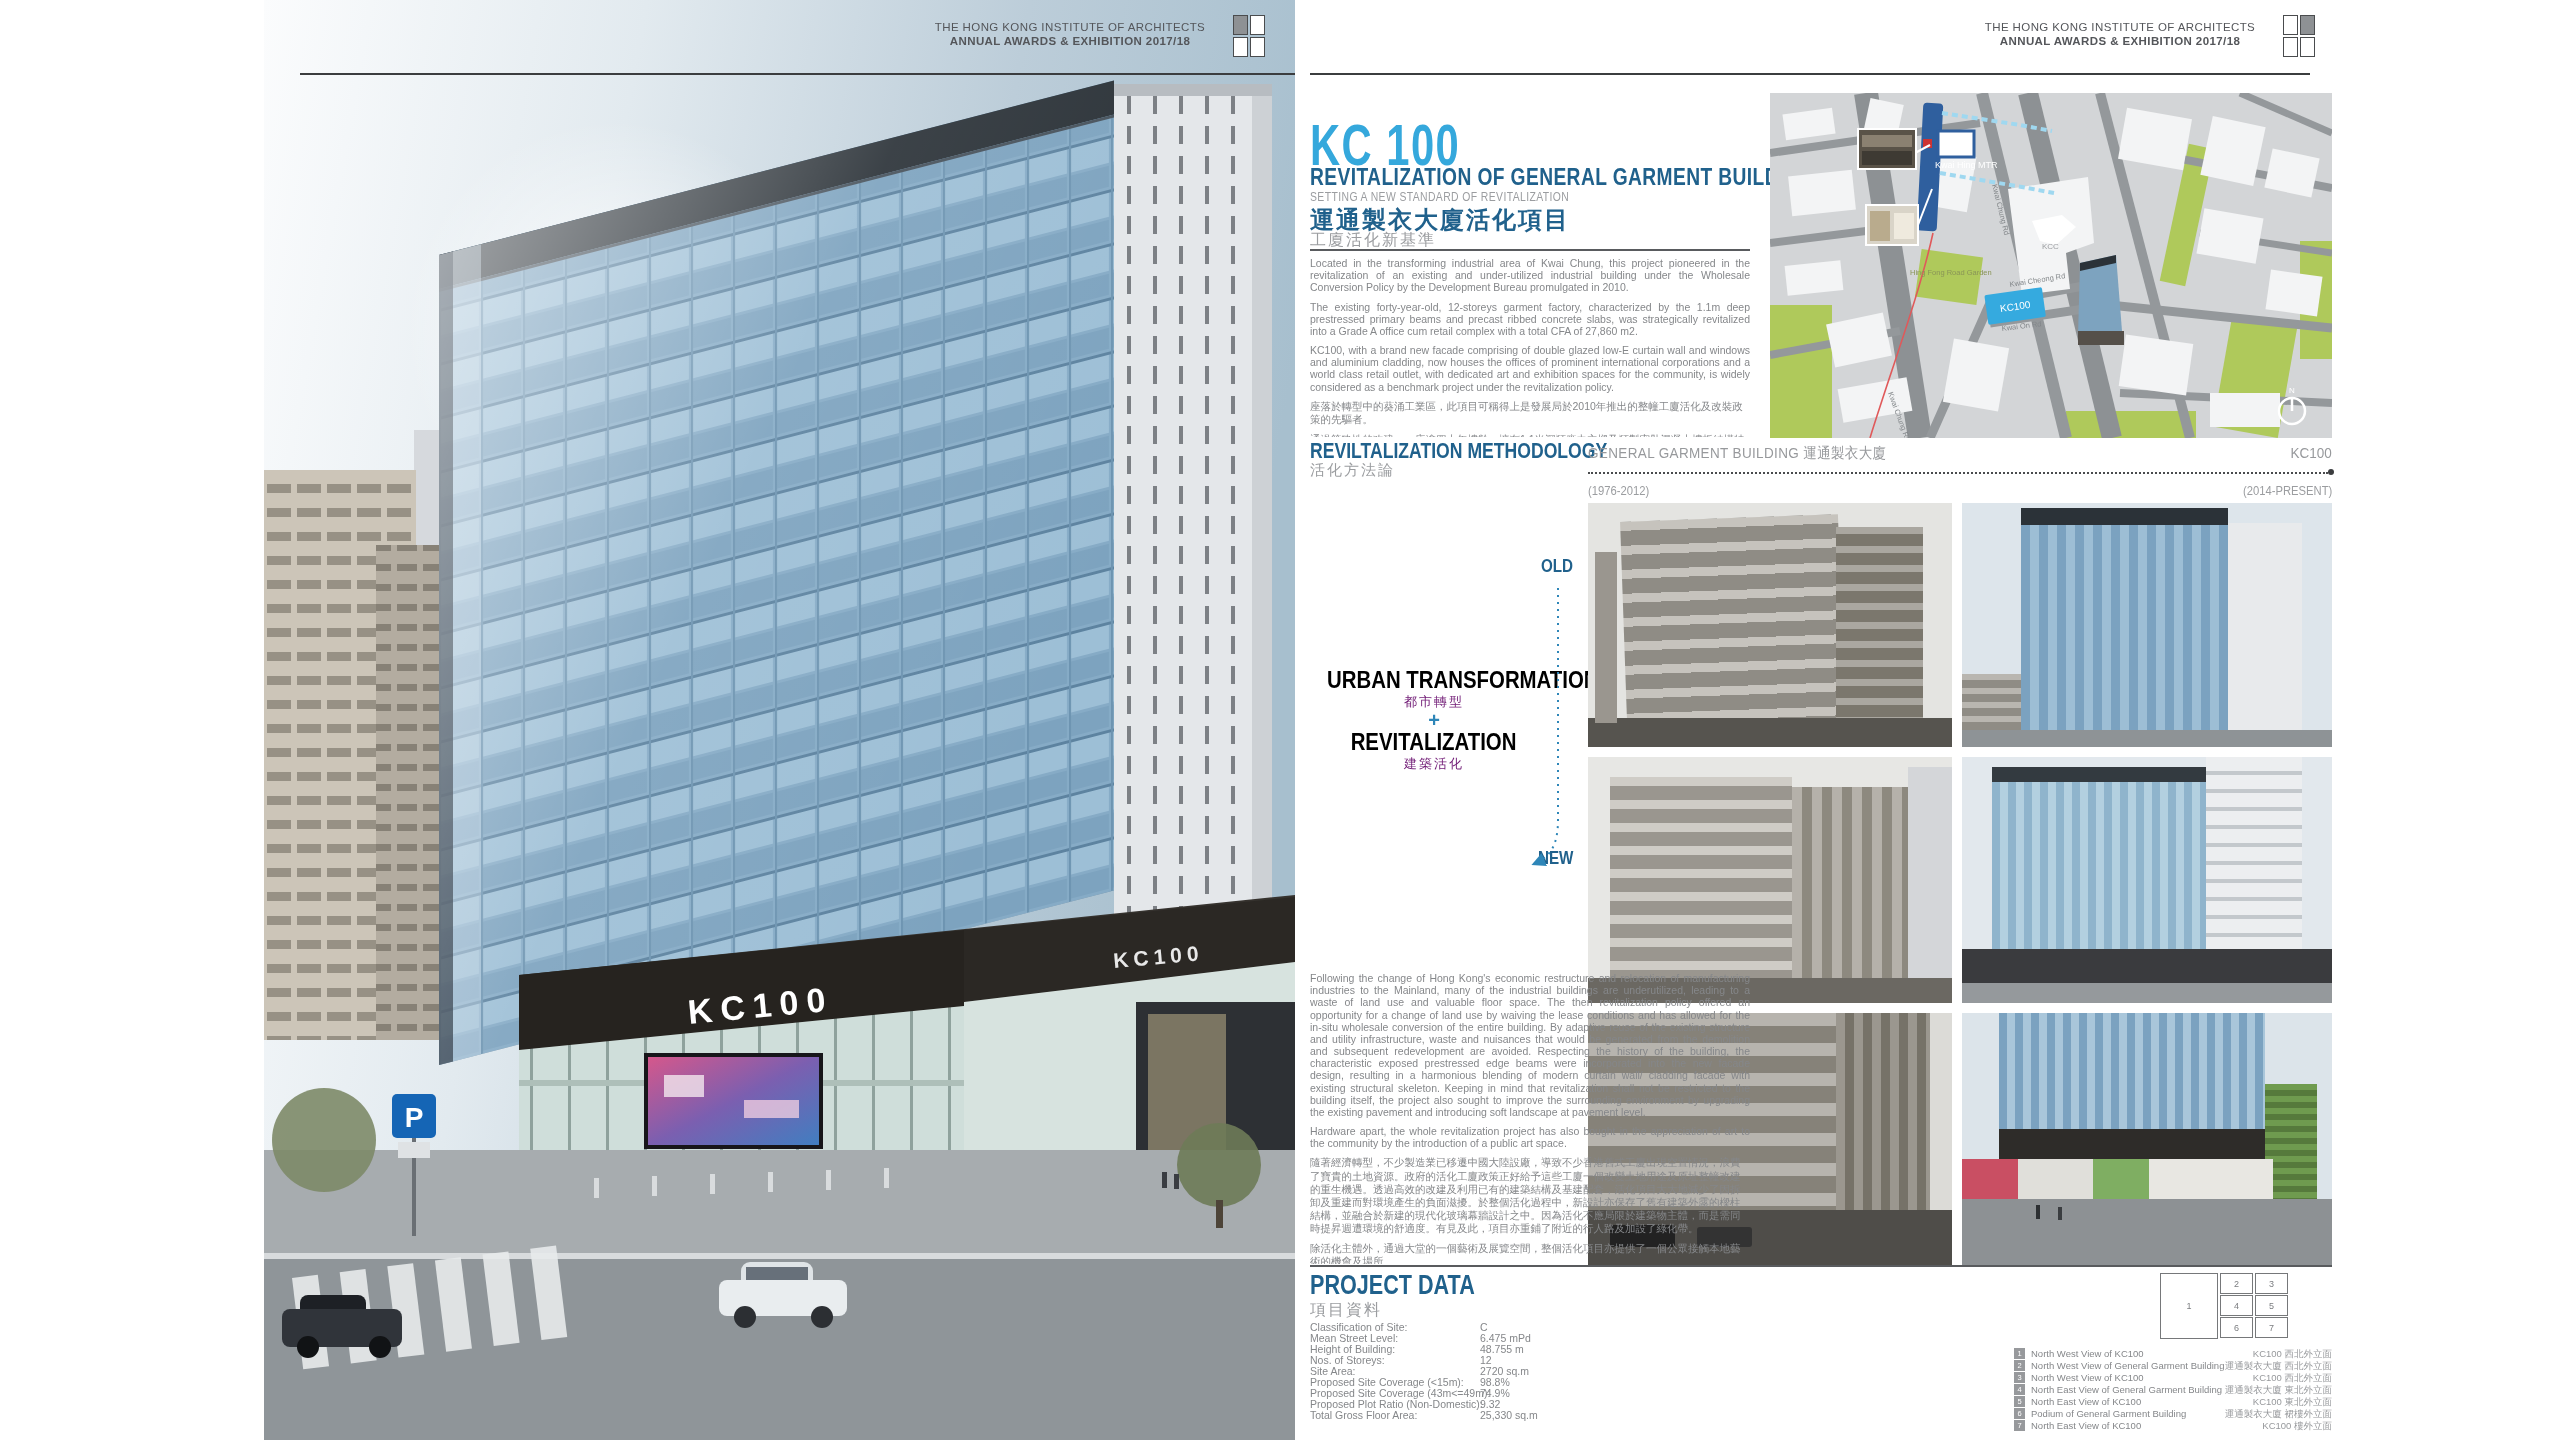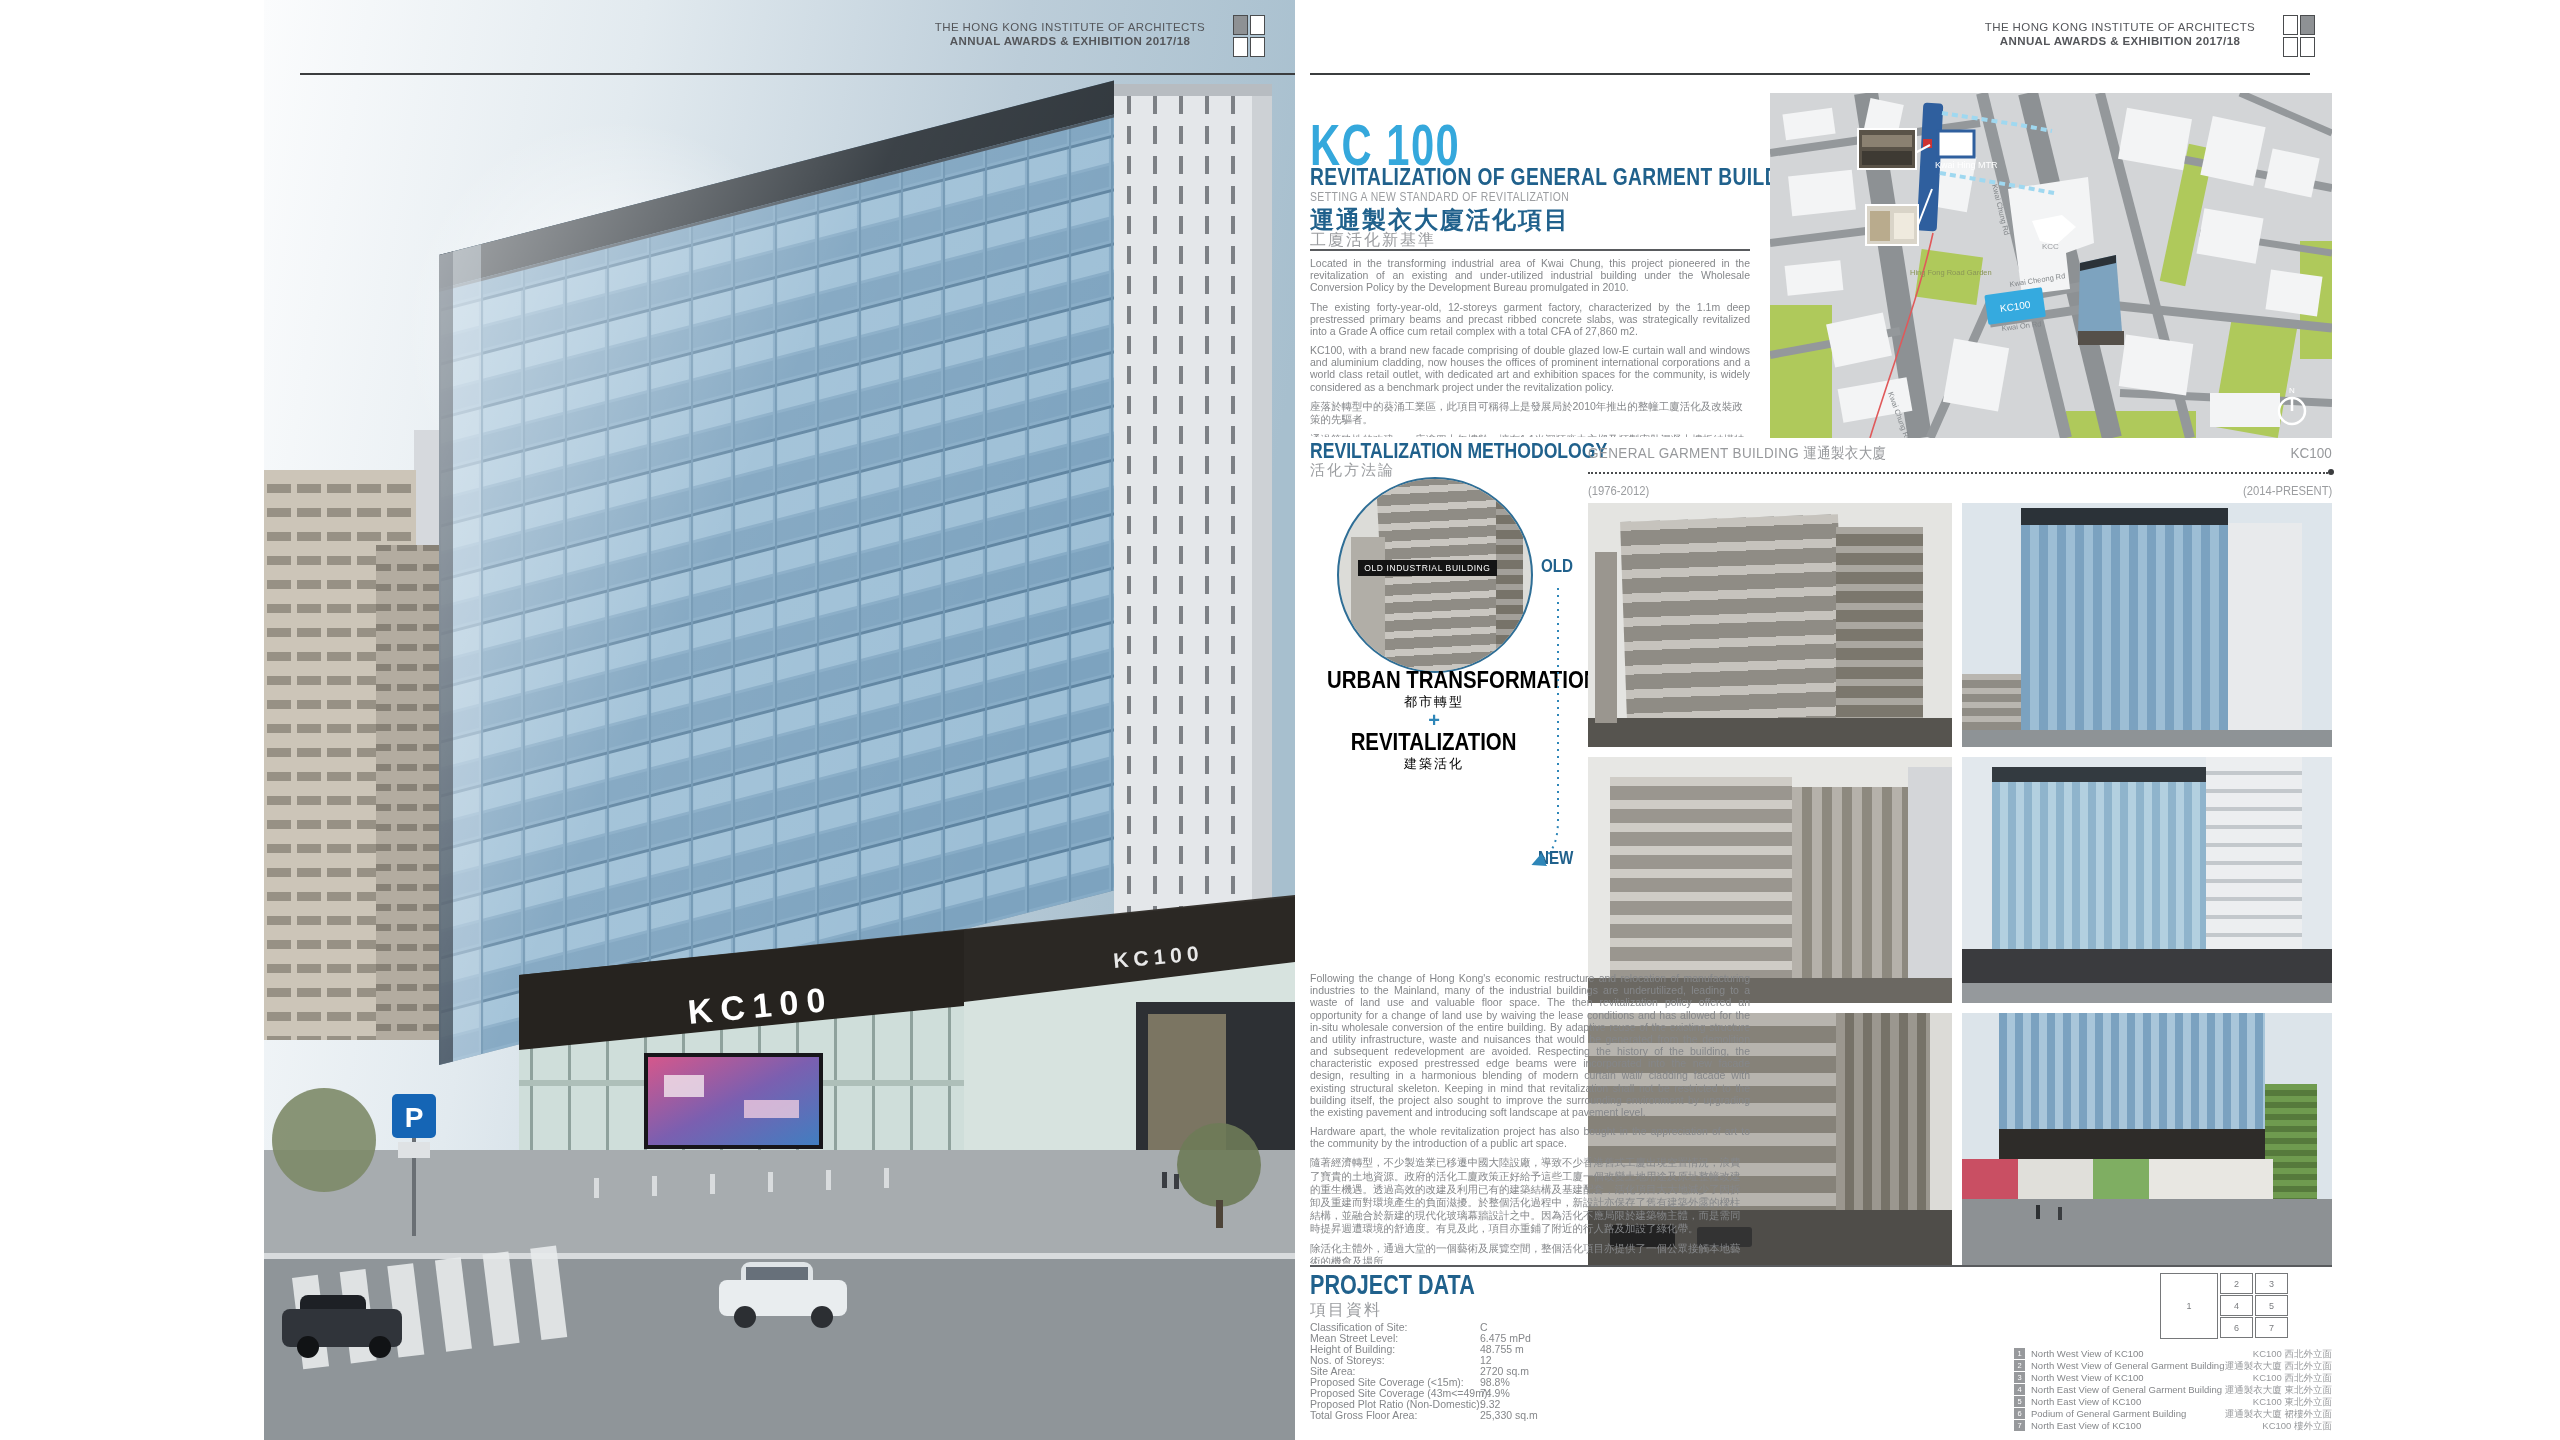--- a/index.html
+++ b/index.html
@@ -38,21 +38,21 @@
 
   
   #meth-h{left:1310px;top:438px;font-size:22px;font-weight:bold;}
   #meth-zh{left:1310px;top:461px;font-size:15px;letter-spacing:2px;}
   .circle{position:absolute;border:2px solid #2e6e96;border-radius:50%;overflow:hidden;background:#dcdcd8;}
   .circ-label{position:absolute;background:#141414;color:#fff;font-size:8.5px;letter-spacing:.6px;
               padding:3px 6px;text-align:center;line-height:1.2;}
   .meth-tag{position:absolute;font-size:19px;font-weight:bold;color:#20618c;}
   .meth-steps{position:absolute;left:1303px;top:668px;width:262px;text-align:center;line-height:1;}
   .meth-steps .s1{font-size:24px;font-weight:bold;color:#000000;}
-  .meth-steps .szh{font-size:13px;color:#000000;letter-spacing:2px;margin-top:3px;}
+  .meth-steps .szh{font-size:13px;color:#701a75;letter-spacing:2px;margin-top:3px;}
   .meth-steps .plus{font-size:20px;font-weight:bold;color:#2e86b8;margin-top:2px;}
 
   
   #cmp-l{left:1588px;top:444px;font-size:15px;color:#97999c;letter-spacing:.4px;}
   #cmp-r{left:2032px;top:444px;width:300px;text-align:right;font-size:15px;color:#97999c;}
   .dotrule{position:absolute;border-top:2px dotted #4a4c4e;}
   .dotend{position:absolute;width:6px;height:6px;border-radius:50%;background:#3b3d3f;}
   #per-l{left:1588px;top:484px;font-size:12.5px;color:#9b9da0;}
   #per-r{left:2032px;top:484px;width:300px;text-align:right;font-size:12.5px;color:#9b9da0;}
 
@@ -372,26 +372,20 @@
         <circle cx="522" cy="318" r="13" fill="none" stroke="#ffffff" stroke-width="2.5"></circle>
         <line x1="522" y1="305" x2="522" y2="318" stroke="#ffffff" stroke-width="2.5"></line>
         <text x="522" y="300" text-anchor="middle" font-size="8" fill="#ffffff">N</text>
       </g>
     </svg>
   </div>
 
   <div class="abs blue" id="meth-h"><span class="cond">REVILTALIZATION METHODOLOGY</span></div>
   <div class="abs gray" id="meth-zh">活化方法論</div>
 
-  <div class="circle" style="left:1337px;top:477px;width:192px;height:192px;">
-    <div class="abs" style="left:22%;top:-6%;width:62%;height:112%;background:repeating-linear-gradient(180deg,#c9c6c0 0 7px,#8f8c85 7px 18px);transform:rotate(-3deg);"></div>
-    <div class="abs" style="left:6%;top:30%;width:18%;height:76%;background:#b1aea7;"></div>
-    <div class="abs" style="left:82%;top:8%;width:14%;height:98%;background:repeating-linear-gradient(180deg,#a3a09a 0 6px,#777369 6px 15px);"></div>
-    <div class="circ-label" style="left:10%;top:42%;">OLD INDUSTRIAL BUILDING</div>
-  </div>
   <div class="meth-tag" style="left:1541px;top:555px;"><span class="cond">OLD</span></div>
 
   <div class="meth-steps">
     <div class="s1"><span class="cond-c">URBAN TRANSFORMATION</span></div>
     <div class="szh">都市轉型</div>
     <div class="plus">+</div>
     <div class="s1"><span class="cond-c">REVITALIZATION</span></div>
     <div class="szh">建築活化</div>
   </div>
 

